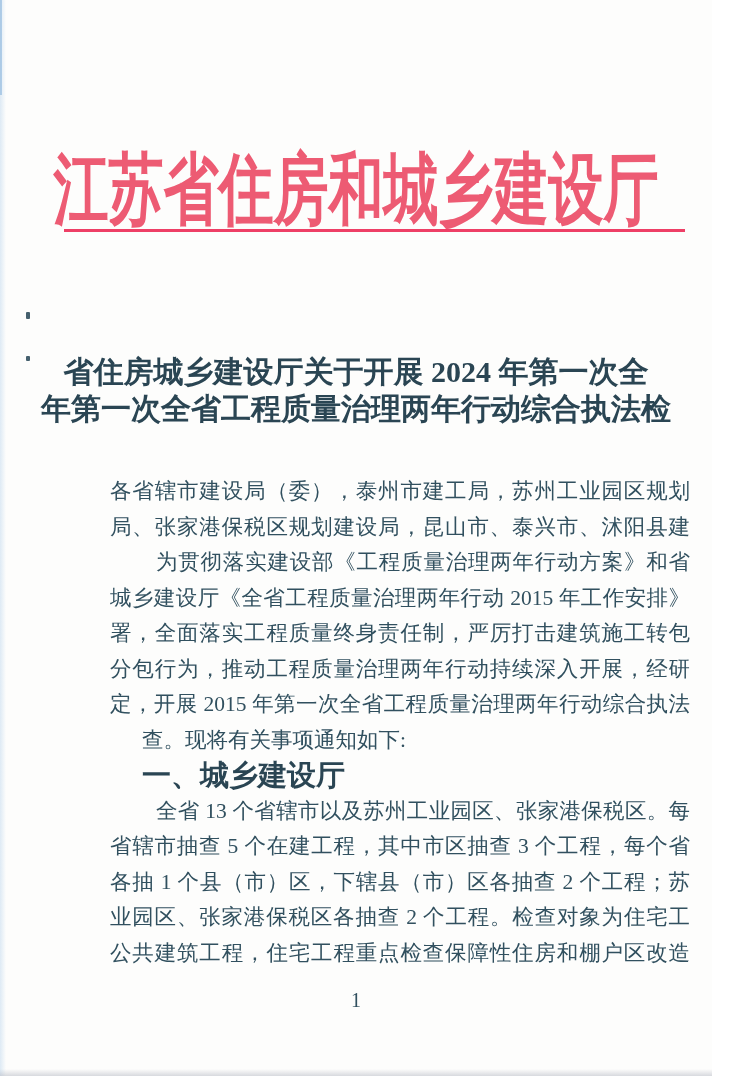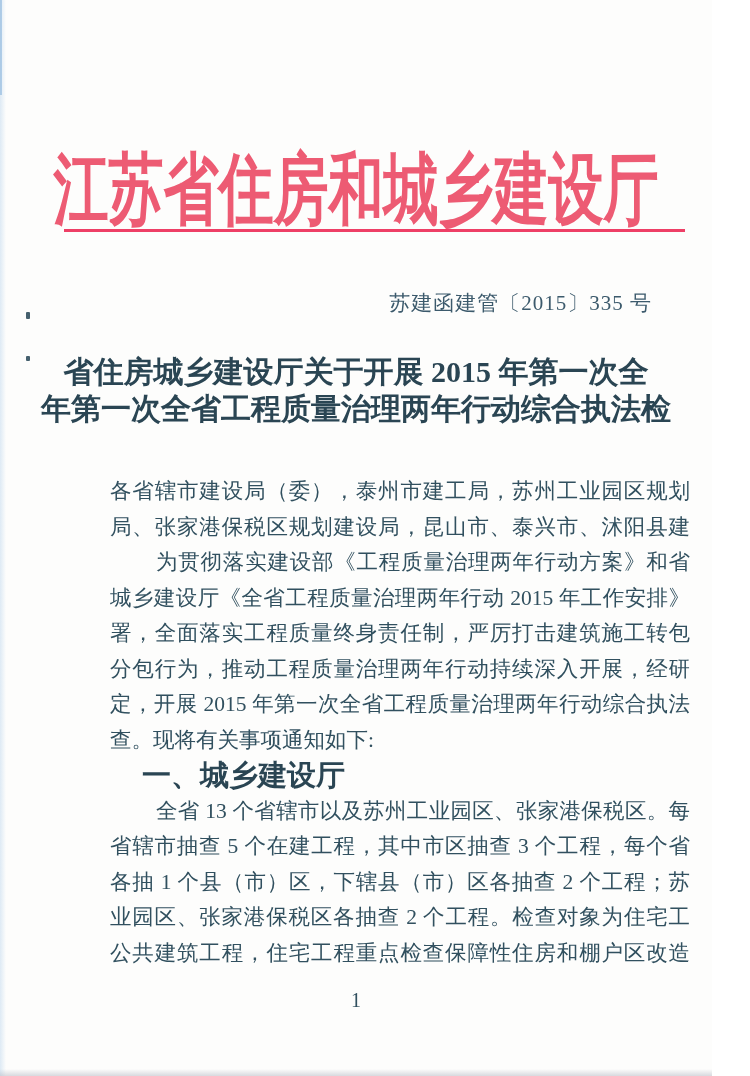--- a/index.html
+++ b/index.html
@@ -50,21 +50,21 @@
     text-align:center; font-weight:bold;
     font-size:30px; line-height:37px;
     color:var(--ink-strong,#2a4553);
   }
   .body-block {
     position:absolute; top:474px; left:110px; width:580px;
     font-size:21.5px; line-height:35.5px;
     color:var(--ink,#31505f);
   }
   .ln { height:35.5px; text-align:justify; text-align-last:justify; overflow:hidden; }
-  .ln.left { text-align:center; text-align-last:left; }
+  .ln.left { text-align:center; text-align-last:left;margin-left:32px; }
   .ln.ind { text-indent:46px; }
   .ln.head {
     font-family:"Liberation Sans","DejaVu Sans",sans-serif;
     font-weight:bold; font-size:29px;
     text-align:left; text-align-last:left; text-indent:32px;
     color:var(--ink-strong,#2a4553);
   }
   .page-number {
     position:absolute; top:989px; left:0; width:100%;
     text-align:center; font-size:20px;
@@ -76,24 +76,23 @@
 
 <div class="page">
 
   <div class="edge-tint"></div>
   <div class="edge-line"></div>
 
   <h1 class="agency">江苏省住房和城乡建设厅</h1>
 
   <div class="red-rule"></div>
 
-  <div class="doc-number">苏建函建管〔2015〕335 号</div>
 
   <div class="title">
-    <div>省住房城乡建设厅关于开展 2015 年第一次全</div>
+    <div>省住房城乡建设厅关于开展 2024 年第一次全</div>
     <div>年第一次全省工程质量治理两年行动综合执法检</div>
   </div>
 
   <div class="body-block">
     <div class="ln">各省辖市建设局（委），泰州市建工局，苏州工业园区规划建设</div>
     <div class="ln">局、张家港保税区规划建设局，昆山市、泰兴市、沭阳县建设局:</div>
     <div class="ln ind">为贯彻落实建设部《工程质量治理两年行动方案》和省住房</div>
     <div class="ln">城乡建设厅《全省工程质量治理两年行动 2015 年工作安排》部</div>
     <div class="ln">署，全面落实工程质量终身责任制，严厉打击建筑施工转包违法</div>
     <div class="ln">分包行为，推动工程质量治理两年行动持续深入开展，经研究决</div>

